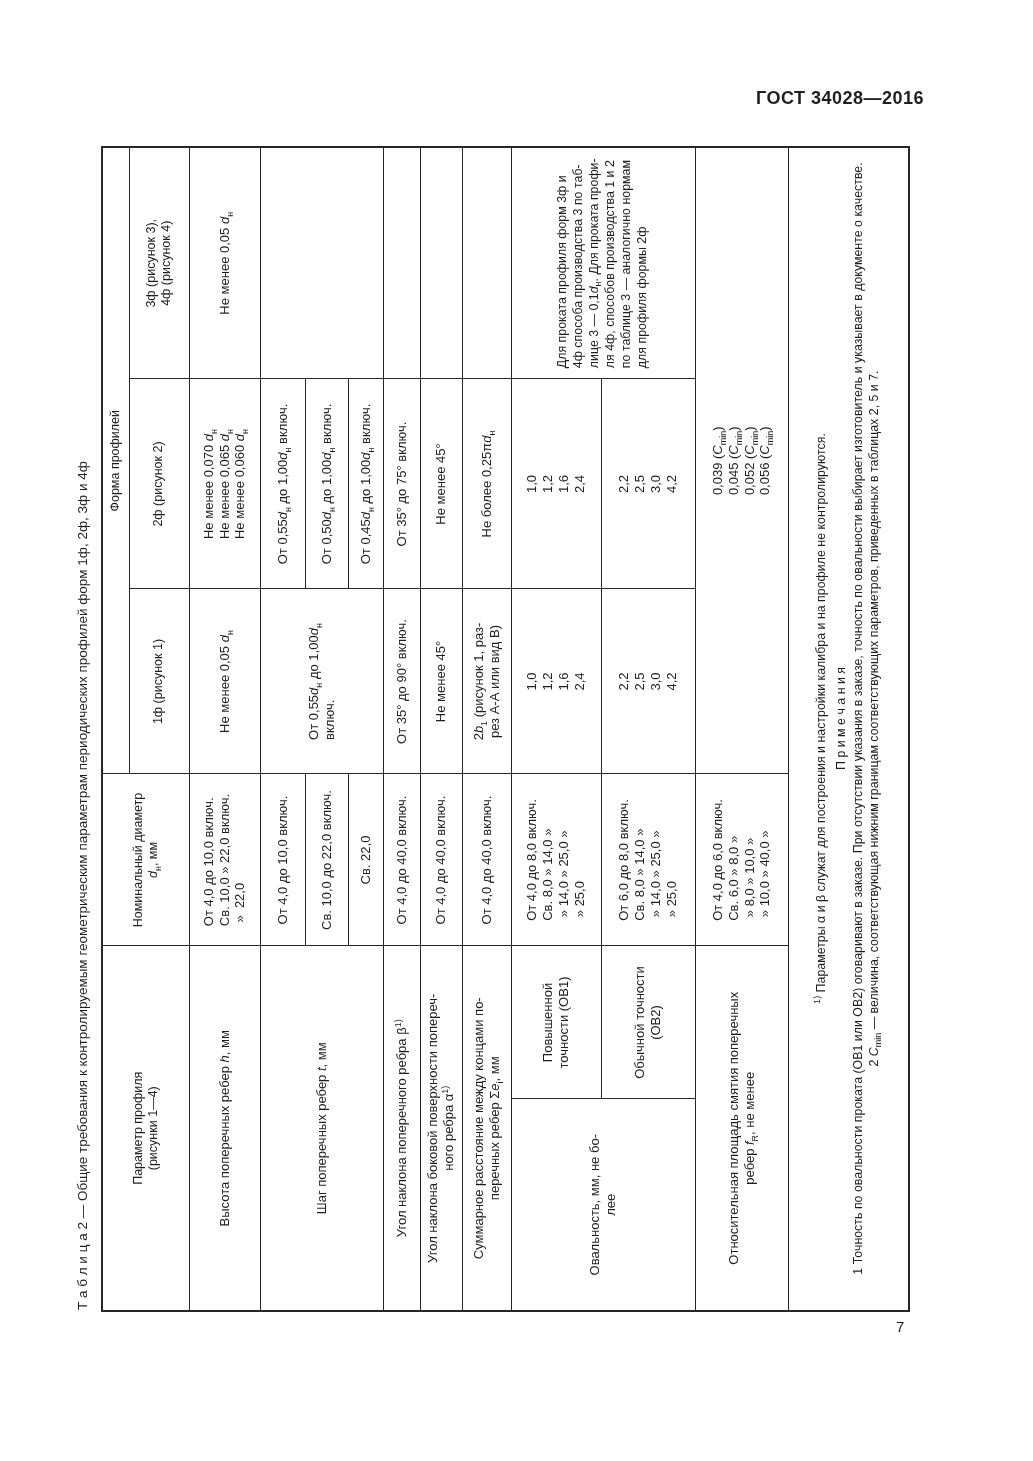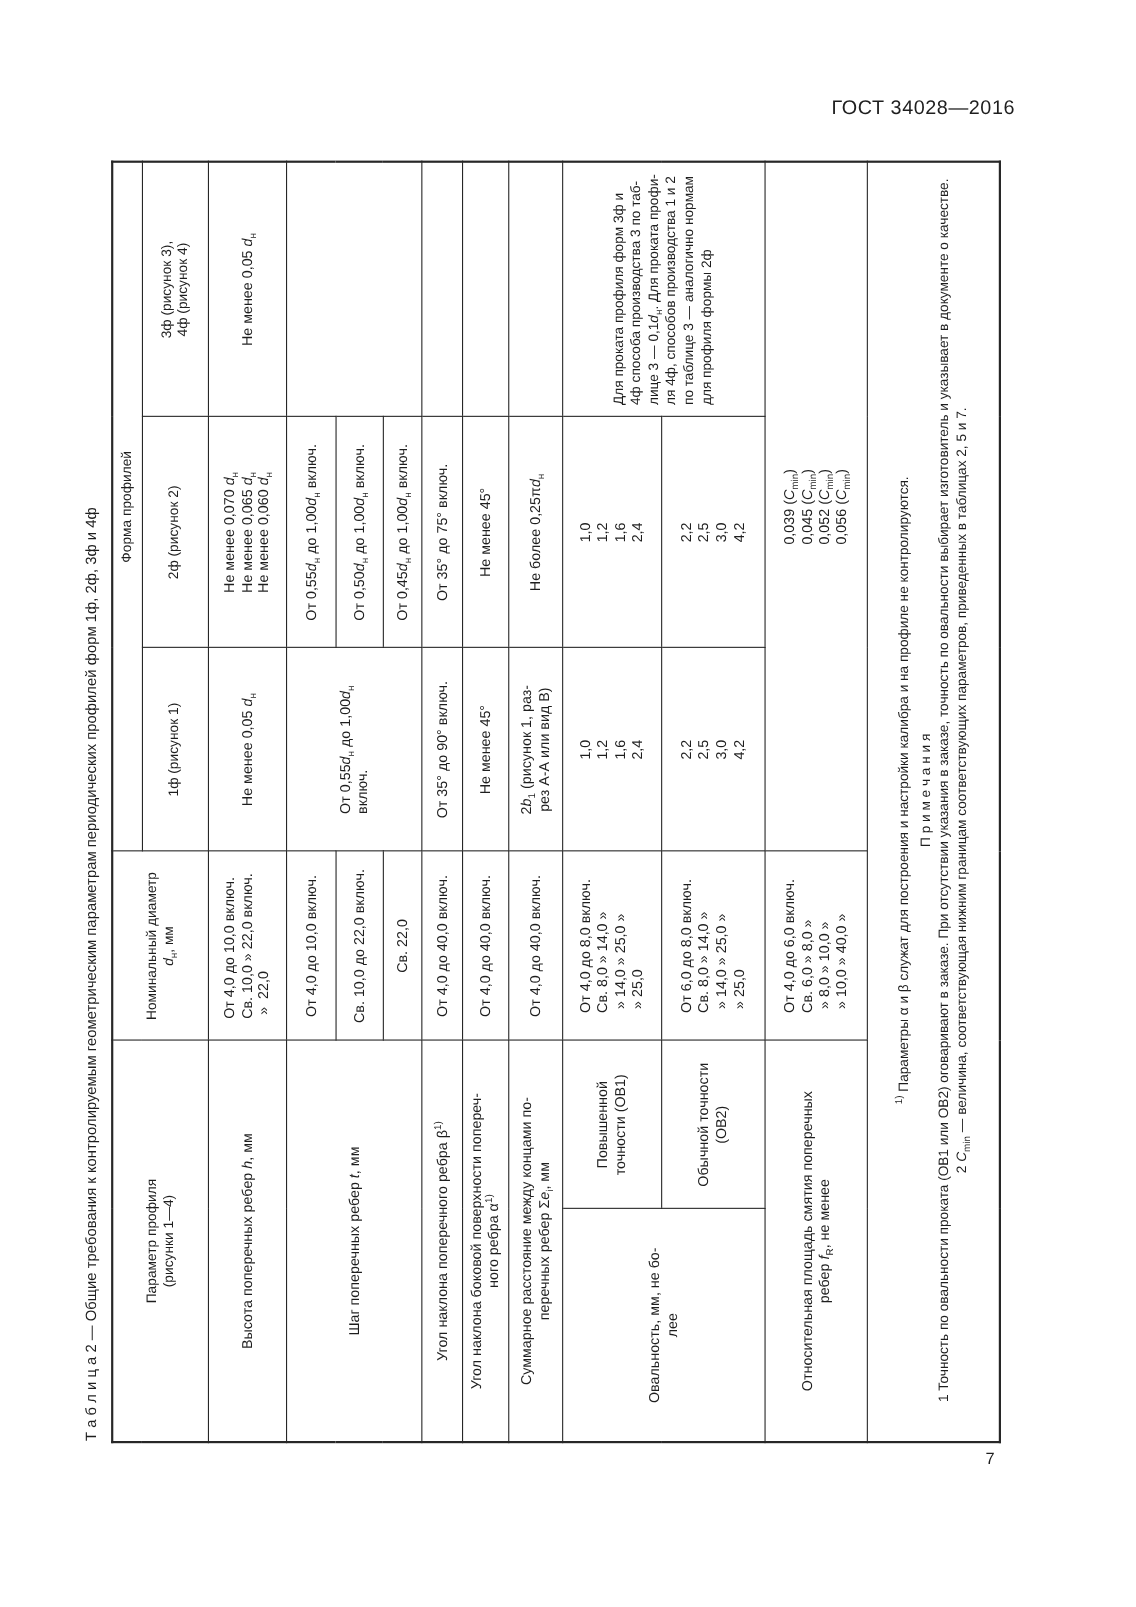--- a/index.html
+++ b/index.html
@@ -7,21 +7,21 @@
     width:1033px;height:1461px;
     background:#ffffff;
     font-family:"Liberation Sans", sans-serif;
     color:#1e1e1e;
     position:relative;
     overflow:hidden;
   }
   .page{position:absolute;inset:0;background:#fff;}
   .gost-header{
     position:absolute;top:88px;left:756px;width:160px;
-    font-size:18px;font-weight:normal;letter-spacing:.5px;white-space:nowrap;
+    font-size:18px;font-weight:bold;letter-spacing:.5px;white-space:nowrap;
   }
   .page-number{
     position:absolute;top:1318px;left:896px;
     font-size:15px;
   }
   
   .rot-wrap{
     position:absolute;left:73px;top:1312px;
     width:1164px;height:837px;
     transform:rotate(-90deg);

